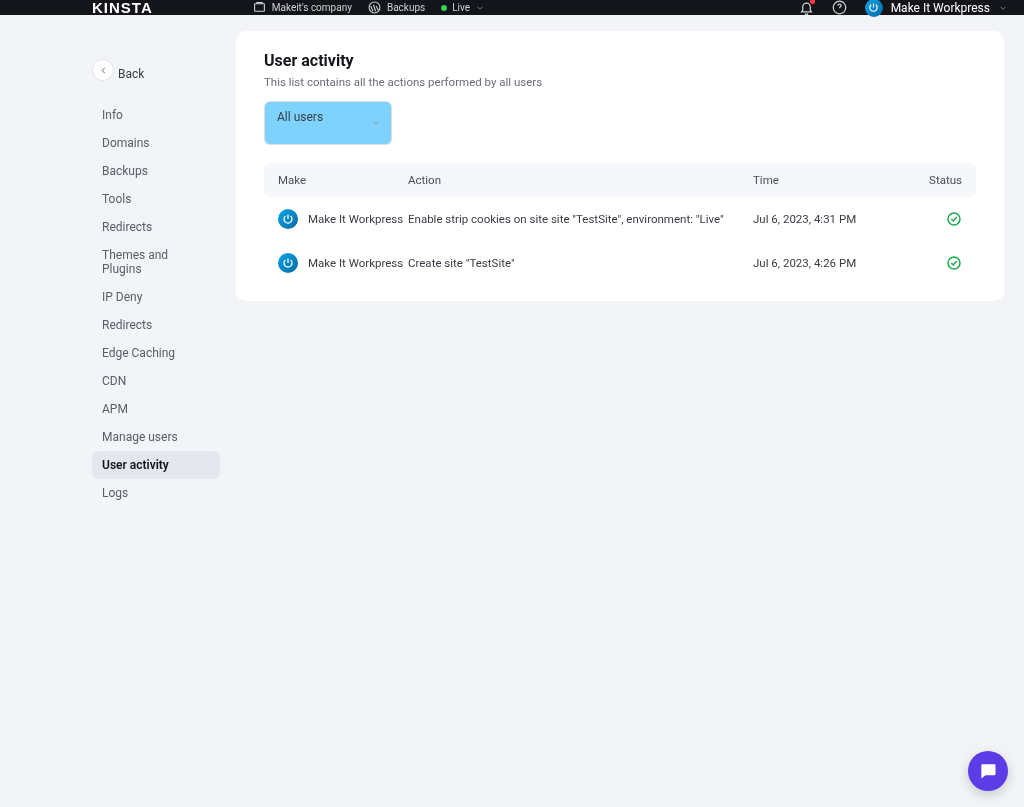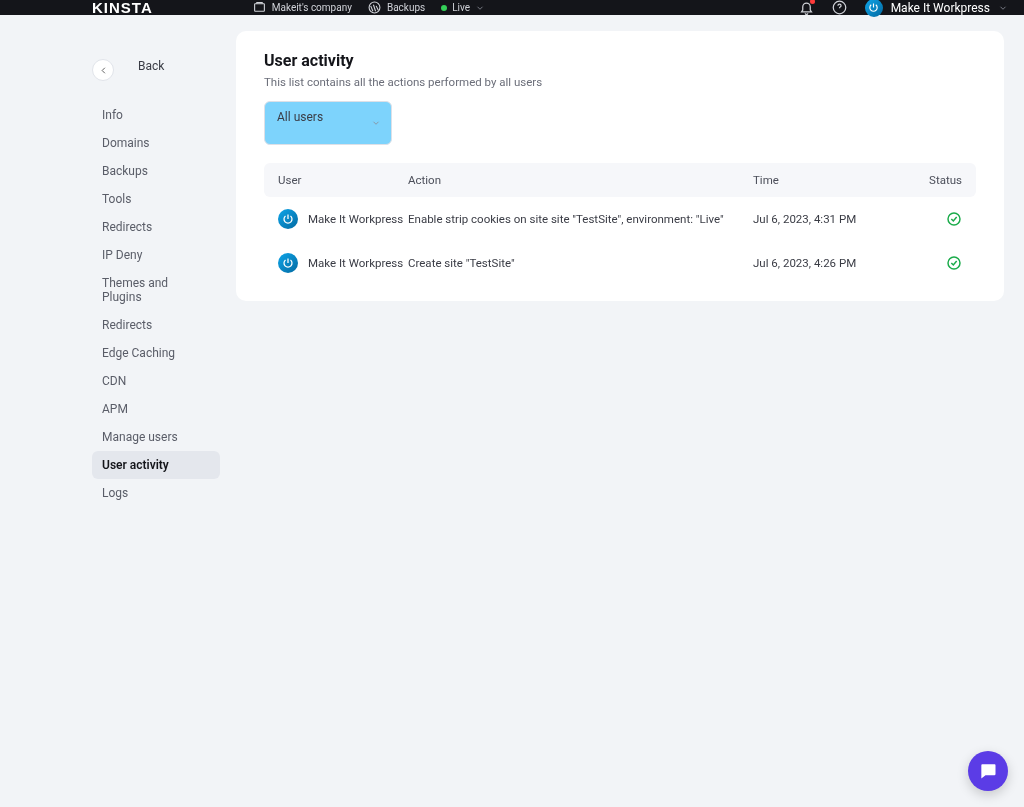--- a/index.html
+++ b/index.html
@@ -102,22 +102,22 @@
     }
 
     
     .sidebar {
       width: 128px;
       flex-shrink: 0;
       padding-top: 16px;
     }
     .back-row {
       display: flex;
-      align-items: flex-start;
-      gap: 24px;
+      align-items: flex-end;
+      gap: 4px;
       cursor: pointer;
       padding: 0 0 20px 0;
     }
     .back-btn {
       width: 22px; height: 22px;
       border-radius: 50%;
       background: #fff;
       border: 1px solid #e1e4ea;
       display: inline-flex;
       align-items: center;
@@ -327,22 +327,22 @@
           </svg>
       </span>
       <span class="back-label">Back</span>
     </div>
     <ul class="nav">
       <li>Info</li>
       <li>Domains</li>
       <li>Backups</li>
       <li>Tools</li>
       <li>Redirects</li>
+      <li>Themes and Plugins</li>
       <li>IP Deny</li>
-      <li>Themes and Plugins</li>
       <li>Redirects</li>
       <li>Edge Caching</li>
       <li>CDN</li>
       <li>APM</li>
       <li>Manage users</li>
       <li class="active">User activity</li>
       <li>Logs</li>
     </ul>
   </div>
 
@@ -354,21 +354,21 @@
       <span>All users</span>
       <span class="chev-small">
         <svg width="10" height="10" viewBox="0 0 24 24" fill="none" stroke="currentColor" stroke-width="2">
             <path d="M6 9l6 6 6-6"></path>
           </svg>
       </span>
     </div>
 
     
     <div class="tbl-head">
-      <div>User</div>
+      <div>Make</div>
       <div>Action</div>
       <div>Time</div>
       <div style="text-align:right;">Status</div>
     </div>
 
     
     <div class="tbl-row">
       <div class="row-user">
         <span class="row-avatar">
           <svg width="12" height="12" viewBox="0 0 24 24" fill="none" stroke="#fff" stroke-width="2.5">

